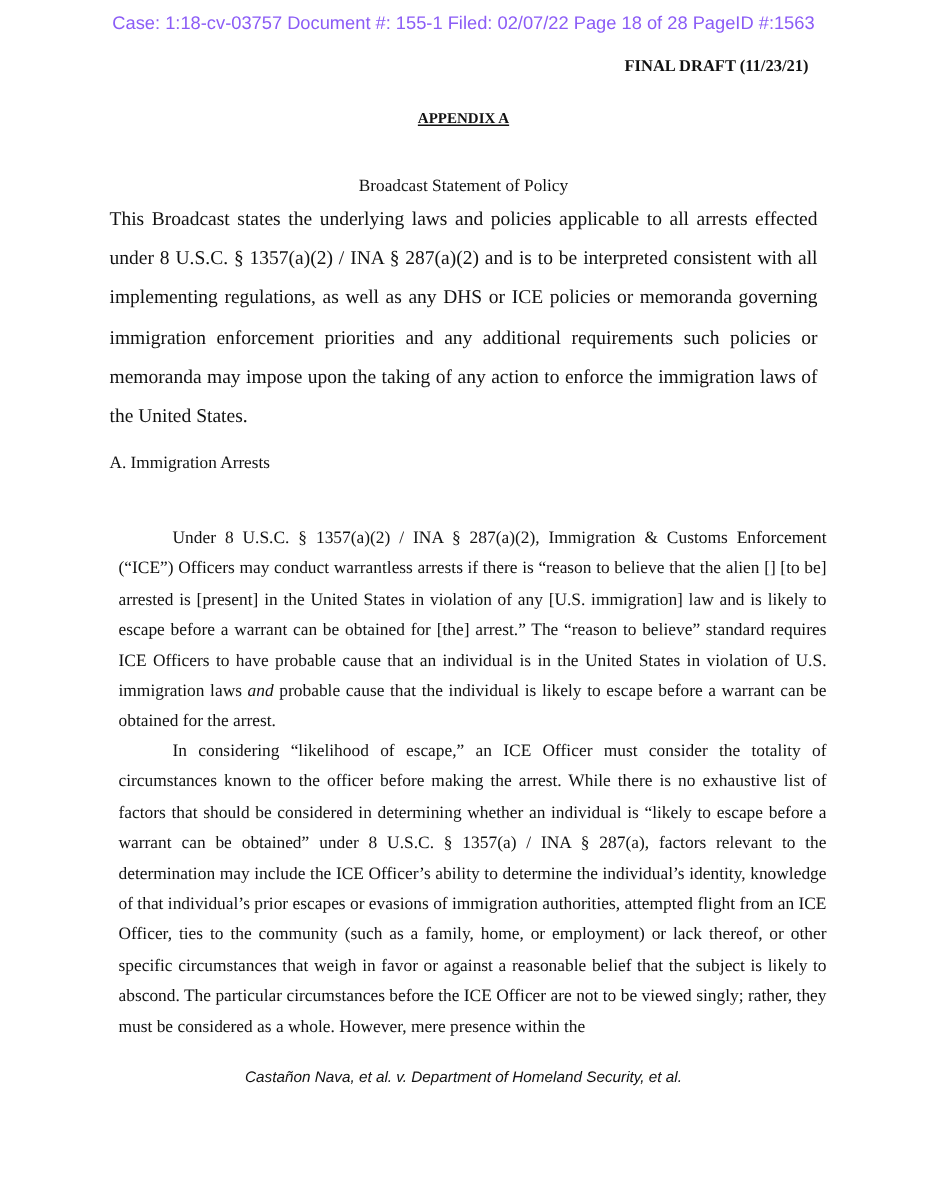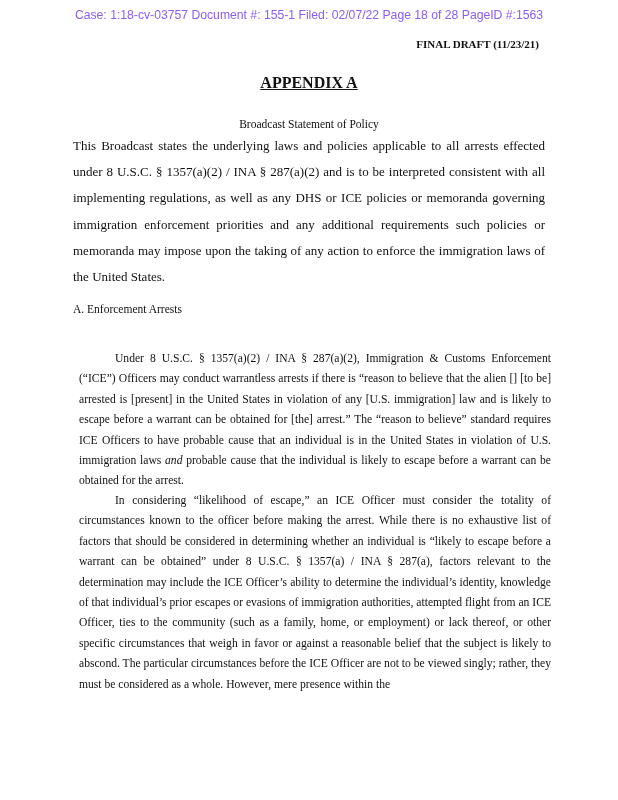--- a/index.html
+++ b/index.html
@@ -39,21 +39,21 @@
       left: 73px;
       width: 472px;
       top: 0;
     }
     .appendix {
       position: absolute;
       top: 74px;
       left: 0;
       width: 472px;
       text-align: center;
-      font-size: 16px;
+      font-size: 10px;
       font-weight: bold;
       text-decoration: underline;
     }
     .subtitle {
       position: absolute;
       top: 118px;
       left: 0;
       width: 472px;
       text-align: center;
       font-size: 11.5px;
@@ -108,21 +108,22 @@
 
 <div class="draft">FINAL DRAFT (11/23/21)</div>
 
 <div class="content">
   <div class="appendix">APPENDIX A</div>
 
   <div class="subtitle">Broadcast Statement of Policy</div>
 
   <div class="lead">This Broadcast states the underlying laws and policies applicable to all arrests effected under 8 U.S.C. § 1357(a)(2) / INA § 287(a)(2) and is to be interpreted consistent with all implementing regulations, as well as any DHS or ICE policies or memoranda governing immigration enforcement priorities and any additional requirements such policies or memoranda may impose upon the taking of any action to enforce the immigration laws of the United States.</div>
 
-  <div class="section-head">A. Enforcement Arrests</div>
+  <div class="section-head">A. Immigration Arrests</div>
 
   <p class="body-para p1"><span>Under 8 U.S.C. § 1357(a)(2) / INA § 287(a)(2), Immigration &amp; Customs Enforcement (“ICE”) Officers may conduct warrantless arrests if there is “reason to believe that the alien [] [to be] arrested is [present] in the United States in violation of any [U.S. immigration] law and is likely to escape before a warrant can be obtained for [the] arrest.” The “reason to believe” standard requires ICE Officers to have probable cause that an individual is in the United States in violation of U.S. immigration laws </span><i>and</i><span> probable cause that the individual is likely to escape before a warrant can be obtained for the arrest.</span></p>
 
   <p class="body-para p2">In considering “likelihood of escape,” an ICE Officer must consider the totality of circumstances known to the officer before making the arrest. While there is no exhaustive list of factors that should be considered in determining whether an individual is “likely to escape before a warrant can be obtained” under 8 U.S.C. § 1357(a) / INA § 287(a), factors relevant to the determination may include the ICE Officer’s ability to determine the individual’s identity, knowledge of that individual’s prior escapes or evasions of immigration authorities, attempted flight from an ICE Officer, ties to the community (such as a family, home, or employment) or lack thereof, or other specific circumstances that weigh in favor or against a reasonable belief that the subject is likely to abscond.  The particular circumstances before the ICE Officer are not to be viewed singly; rather, they must be considered as a whole. However, mere presence within the</p>
 </div>
 
 <div class="footer">
+  <div class="case-name">Castañon Nava, et al. v. Department of Homeland Security, et al.</div>
 </div>
 
 </body></html>

